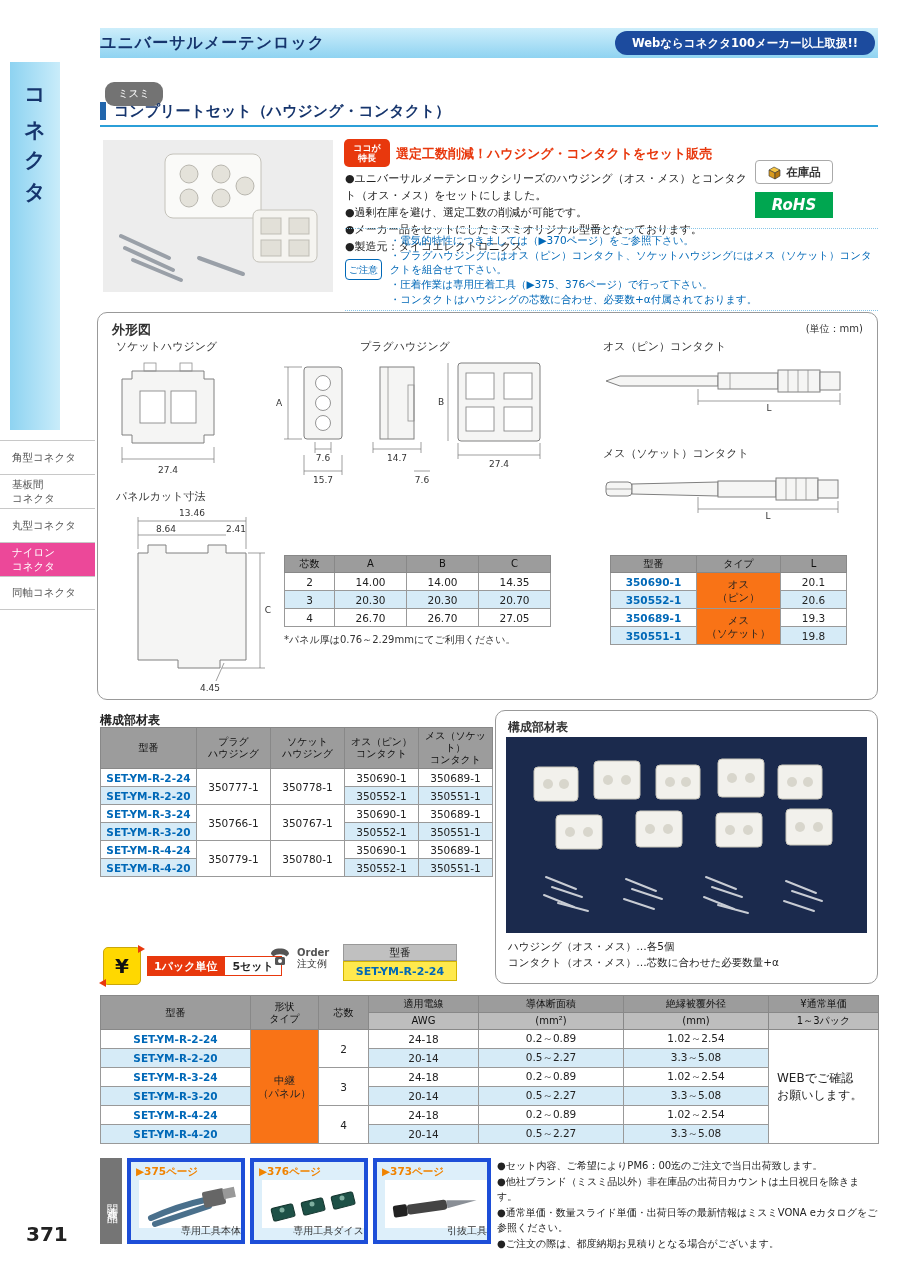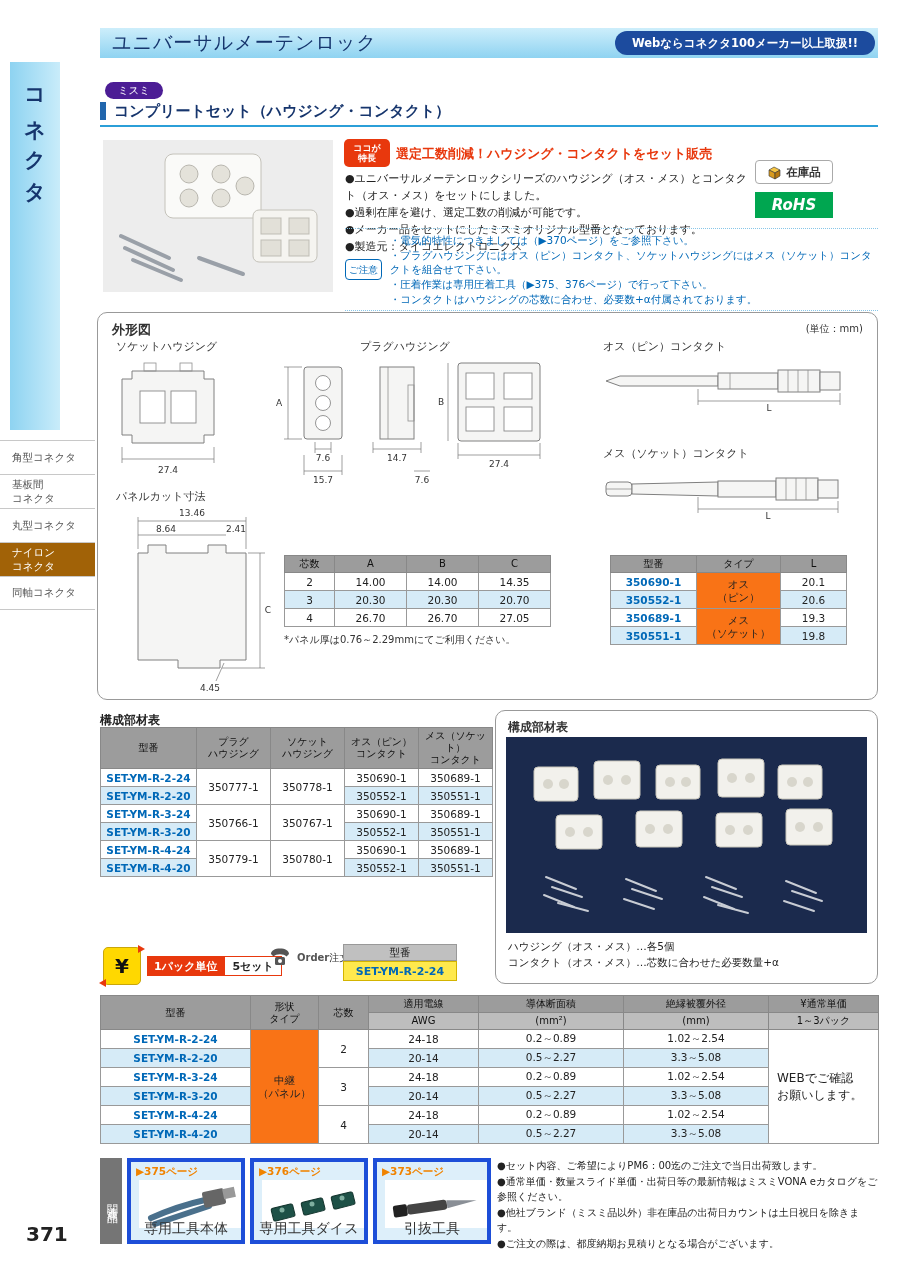--- a/index.html
+++ b/index.html
@@ -2,33 +2,33 @@
 <html><head>
 <meta charset="utf-8">
 <style>
   *{box-sizing:border-box;margin:0;padding:0}
   body{font-family:"DejaVu Sans","Liberation Sans",sans-serif;background:#fff}
   .page{position:relative;width:900px;height:1271px;background:#fff;overflow:hidden}
   .abs{position:absolute}
 
   
   .top-bar{left:100px;top:28px;width:778px;height:30px;background:linear-gradient(#cdeefb,#8fd3f1);display:flex;align-items:center}
-  .top-title{margin-left:12px;font-size:19px;font-weight:normal;color:#16356d;letter-spacing:1px}
+  .top-title{font-size:16px;font-weight:bold;color:#16356d;letter-spacing:1px}
   .web-banner{position:absolute;right:3px;top:3px;width:260px;height:24px;background:#1c4b9e;border-radius:12px;color:#fff;font-size:11.5px;font-weight:bold;display:flex;align-items:center;justify-content:center;cursor:pointer}
 
   
   .side-tab{left:10px;top:62px;width:50px;height:368px;background:linear-gradient(to right,#8ed3f1,#c9ecfa);display:flex;justify-content:center;padding-top:14px}
   .side-tab-text{writing-mode:vertical-rl;font-size:21px;font-weight:bold;color:#16356d;letter-spacing:6px}
   .side-list{left:0;top:440px;width:95px}
   .side-item{min-height:34px;border-top:1px solid #c8c8c8;display:flex;align-items:center;padding:3px 4px 3px 12px;font-size:10.5px;color:#555;white-space:pre-line;line-height:1.25;cursor:pointer}
   .side-item:last-child{border-bottom:1px solid #c8c8c8}
-  .side-item.active{background:#a16207;color:#fff}
-
-  
-  .misumi-badge{left:105px;top:82px;width:58px;height:17px;background:#4c1d95;border-radius:9px;color:#fff;font-size:10.5px;display:flex;align-items:center;justify-content:center}
+  .side-item.active{background:#ec4899;color:#fff}
+
+  
+  .misumi-badge{left:105px;top:82px;width:58px;height:24px;background:#737373;border-radius:9px;color:#fff;font-size:10.5px;display:flex;align-items:center;justify-content:center}
   .section-title-wrap{left:100px;top:102px;width:778px;border-bottom:2px solid #2b9fd8;padding-bottom:5px}
   .section-title{border-left:6px solid #2166ad;padding-left:8px;font-size:15px;font-weight:bold;color:#16356d;line-height:18px}
 
   .product-photo{left:103px;top:140px;width:230px;height:152px;background:#ededed}
   .feature-badge{left:344px;top:139px;width:46px;height:28px;background:#e8380d;border-radius:5px;color:#fff;font-size:9px;font-weight:bold;line-height:1.15;display:flex;align-items:center;justify-content:center;text-align:center;white-space:pre-line}
   .feature-headline{left:396px;top:145px;font-size:13px;font-weight:bold;color:#e8380d}
   .bullets{left:345px;top:170px;width:408px;font-size:11px;color:#222}
   .bullet{line-height:1.55}
 
   .stock-badge{left:755px;top:160px;width:78px;height:24px;border:1px solid #aaa;border-radius:4px;background:#fff;display:flex;align-items:center;justify-content:center;gap:4px;font-size:11.5px;font-weight:bold;color:#333}
@@ -67,35 +67,35 @@
   .set-captions{top:228px;left:12px;font-size:10.5px;color:#222;line-height:1.5}
 
   
   .yen-icon{left:103px;top:947px;width:38px;height:38px;background:#ffd800;border:1px solid #c9a60a;border-radius:5px;display:flex;align-items:center;justify-content:center;font-size:20px;font-weight:bold;color:#111}
   .yen-arr1{position:absolute;top:-3px;right:-5px;width:0;height:0;border-left:7px solid #e8380d;border-top:4px solid transparent;border-bottom:4px solid transparent}
   .yen-arr2{position:absolute;bottom:-3px;left:-5px;width:0;height:0;border-right:7px solid #e8380d;border-top:4px solid transparent;border-bottom:4px solid transparent}
   .pack-badge{left:147px;top:956px;height:20px;display:flex}
   .pack-left{background:#e8380d;color:#fff;font-size:11px;font-weight:bold;padding:0 7px;display:flex;align-items:center}
   .pack-right{border:1px solid #e8380d;color:#222;background:#fff;font-size:11px;font-weight:bold;padding:0 7px;display:flex;align-items:center}
   .order-mark{left:268px;top:946px;display:flex;gap:5px;align-items:center}
-  .order-texts{display:flex;flex-direction:row;line-height:1.15}
+  .order-texts{display:flex;flex-direction:column;line-height:1.15}
   .order-en{font-size:10px;font-weight:bold;color:#555}
   .order-jp{font-size:10px;color:#333}
   .partno-header{left:343px;top:944px;width:114px;height:17px;background:#c0c0c0;border:1px solid #999;font-size:10.5px;display:flex;align-items:center;justify-content:center;color:#222}
   .partno-example{left:343px;top:961px;width:114px;height:20px;background:#ffe94d;border:1px solid #d4b400;color:#0068b7;font-weight:bold;font-size:11px;display:flex;align-items:center;justify-content:center}
 
   .spec-wrap{left:100px;top:995px}
 
   
   .related-wrap{left:100px;top:1158px;display:flex;gap:5px}
   .related-title{width:22px;height:86px;background:#757575;color:#fff;writing-mode:vertical-rl;font-size:11px;letter-spacing:3px;display:flex;align-items:center;justify-content:center}
   .related-box{width:118px;height:86px;background:#ddeffa;border:4px solid #1d4ed8;position:relative}
   .rel-page{position:absolute;top:3px;left:5px;color:#f08300;font-weight:bold;font-size:10.5px;cursor:pointer}
   .rel-img{position:absolute;top:18px;left:8px;width:102px;height:48px;background:#fff}
-  .rel-caption{position:absolute;bottom:2px;width:100%;text-align:center;font-size:14px;color:#333}
+  .rel-caption{position:absolute;bottom:2px;width:100%;text-align:right;font-size:10px;color:#333}
   .notes{left:497px;top:1158px;width:381px;font-size:10px;color:#222;line-height:1.55}
   .page-number{left:26px;top:1222px;font-size:20px;font-weight:bold;color:#222}
 
   
   svg .body{fill:#f5f5f4;stroke:#808080;stroke-width:1}
   svg .cavity{fill:#ffffff;stroke:#8a8a8a;stroke-width:0.9}
   svg .detail{fill:none;stroke:#909090;stroke-width:0.8}
   svg .dimline{stroke:#777;stroke-width:0.7}
   svg .dimtext{font-size:9px;fill:#333;text-anchor:middle;font-family:inherit}
 </style>
@@ -628,19 +628,19 @@
             <rect x="22" y="21" width="40" height="10" rx="3" fill="#444"></rect>
             <polygon points="62,22 92,26 62,30" fill="#8a8f96"></polygon>
           </g>
         </svg>
       </span>
       <span class="rel-caption">引抜工具</span>
     </div>
   </div>
   <div class="abs notes">
     <div>●セット内容、ご希望によりPM6：00迄のご注文で当日出荷致します。</div>
+    <div>●他社ブランド（ミスミ品以外）非在庫品の出荷日カウントは土日祝日を除きます。</div>
     <div>●通常単価・数量スライド単価・出荷日等の最新情報はミスミVONA eカタログをご参照ください。</div>
-    <div>●他社ブランド（ミスミ品以外）非在庫品の出荷日カウントは土日祝日を除きます。</div>
     <div>●ご注文の際は、都度納期お見積りとなる場合がございます。</div>
   </div>
 
   <div class="abs page-number">371</div>
 </div>
 
 </body></html>

